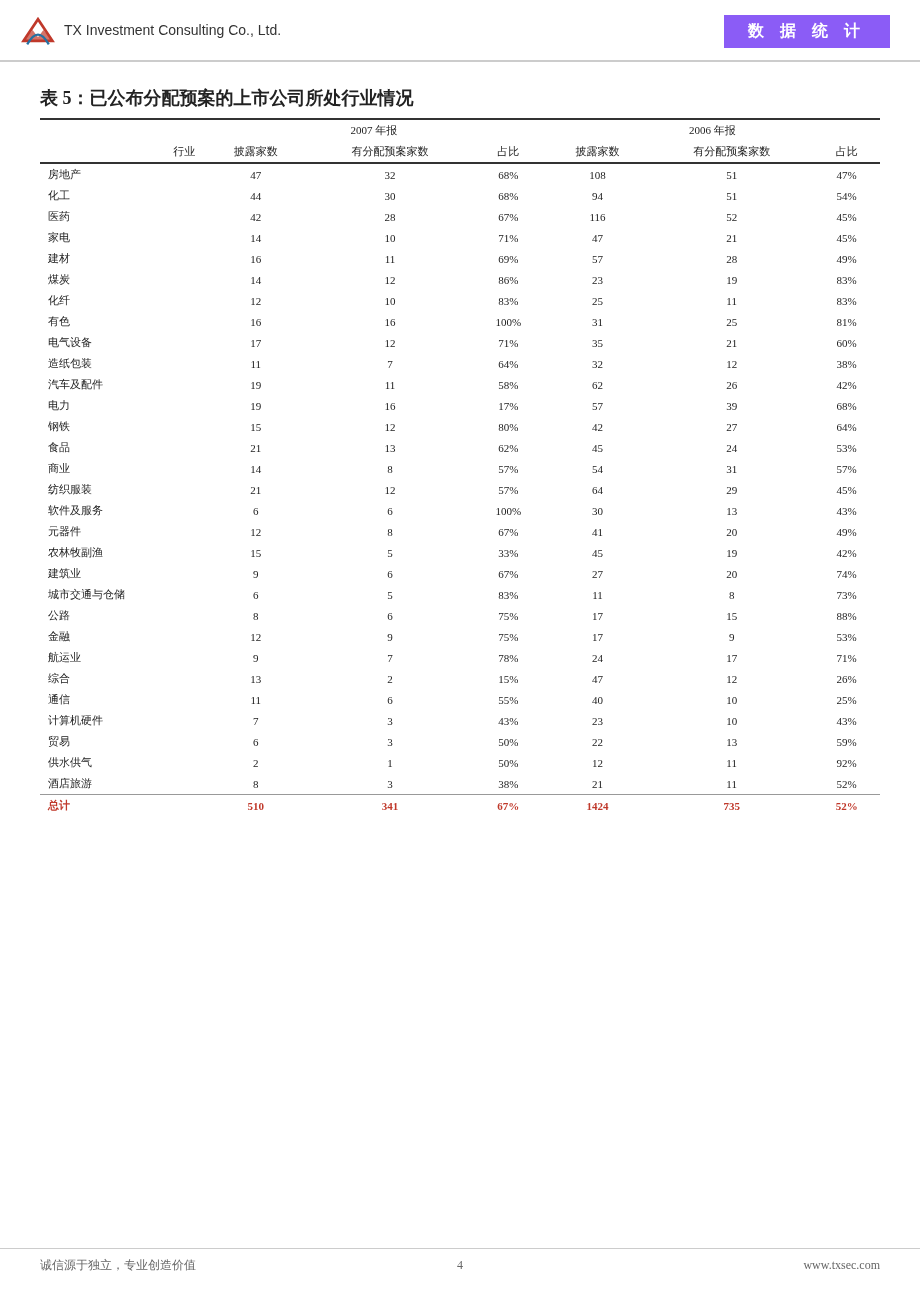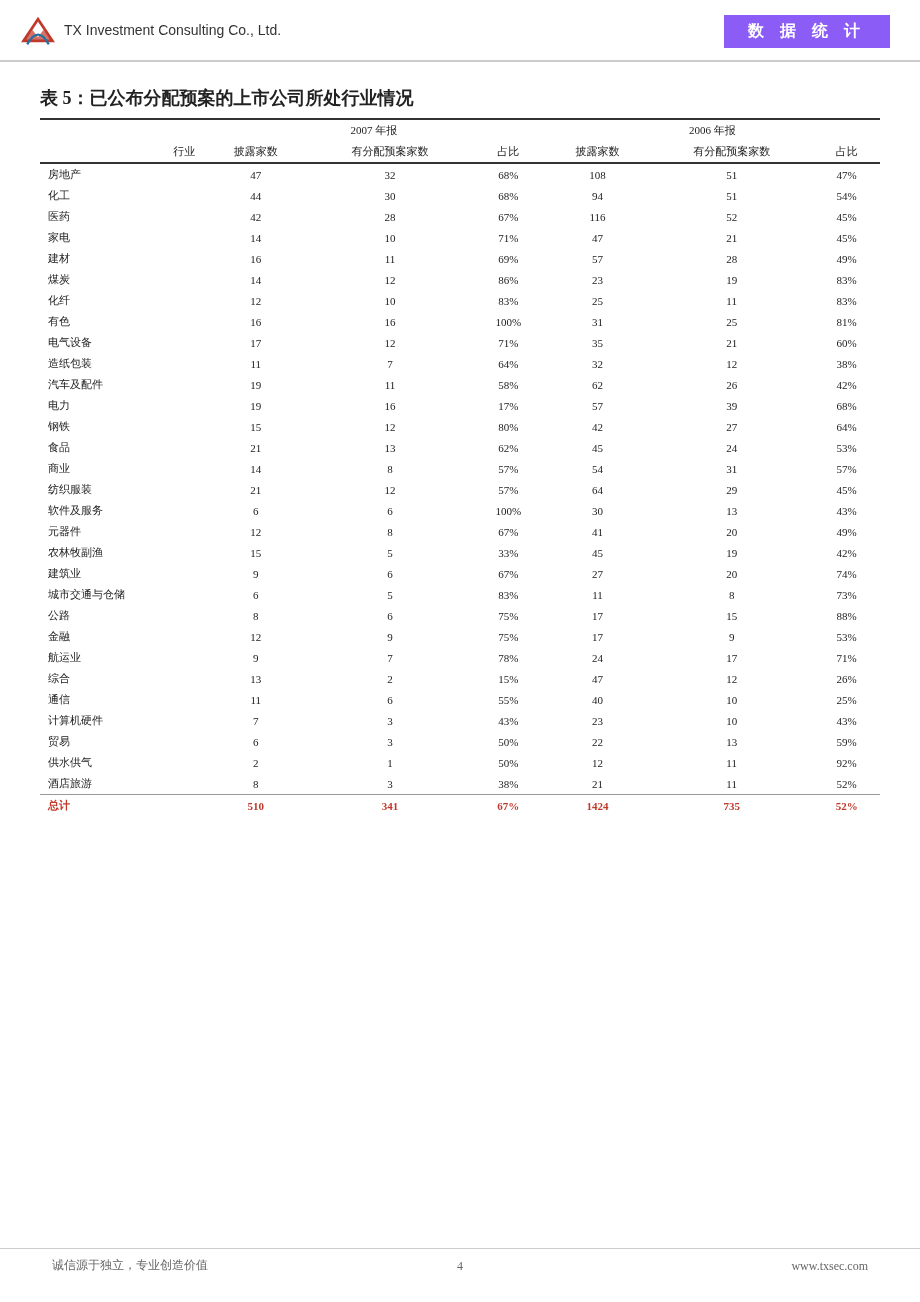--- a/index.html
+++ b/index.html
@@ -100,22 +100,22 @@
     }
 
     
     .footer {
       position: absolute;
       bottom: 20px;
       left: 0;
       right: 0;
       display: flex;
       justify-content: space-between;
-      align-items: flex-end;
-      padding: 8px 52px;
+      align-items: center;
+      padding: 8px 40px;
       border-top: 1px solid #ccc;
       font-size: 12px;
       color: #666;
     }
     .footer-center {
       position: absolute;
       left: 50%;
       transform: translateX(-50%);
     }
   </style>

